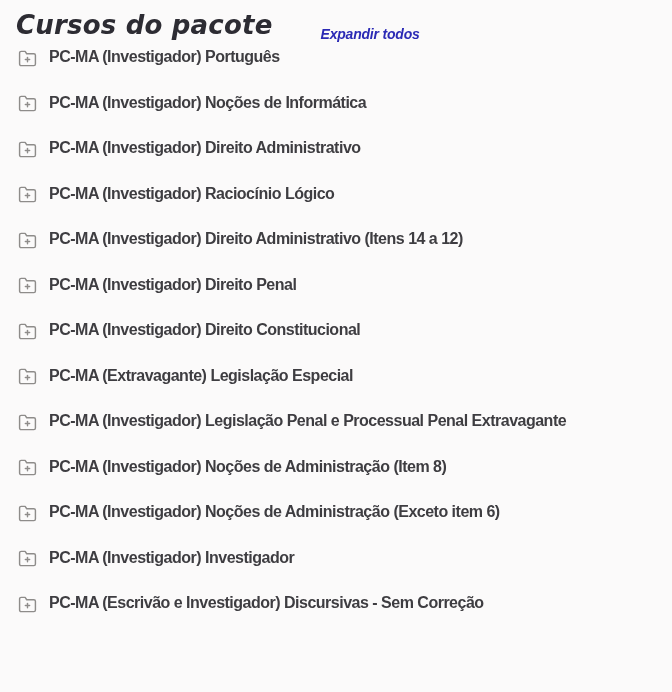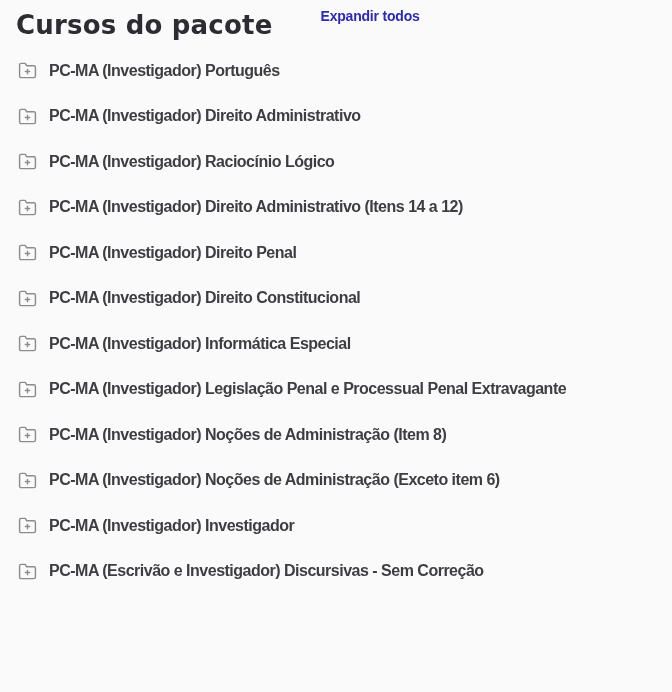--- a/index.html
+++ b/index.html
@@ -8,23 +8,24 @@
     height: 692px;
     background: #fbfafa;
     font-family: "Liberation Sans", sans-serif;
     overflow: hidden;
   }
   .container {
     padding: 8px 16px 0 16px;
   }
   .header {
     display: flex;
-    align-items: flex-start;
+    align-items: flex-end;
     gap: 48px;
     margin-bottom: 6px;
+    font-style: italic;
   }
   .page-title {
     font-family: "DejaVu Sans", sans-serif;
     font-size: 26px;
     line-height: 34px;
     font-weight: 700;
     color: #2d2c33;
     letter-spacing: 0.2px;
   }
   .expand-all {
@@ -34,21 +35,20 @@
     text-decoration: none;
     cursor: pointer;
     letter-spacing: -0.2px;
   }
   .course-list {
     display: flex;
     flex-direction: column;
   }
   .course-row {
     display: flex;
-    align-items: center;
     gap: 11px;
     height: 45.5px;
     cursor: pointer;
   }
   .folder-icon {
     flex: 0 0 auto;
     display: flex;
     align-items: center;
     justify-content: center;
     width: 22px;
@@ -80,20 +80,30 @@
     <span class="folder-icon">
       <svg width="21" height="19" viewBox="0 0 24 24" fill="none" stroke="#8e8c8a" stroke-width="1.8" stroke-linecap="round" stroke-linejoin="round">
         <path d="M22 19a2 2 0 0 1-2 2H4a2 2 0 0 1-2-2V5a2 2 0 0 1 2-2h5l2 3h9a2 2 0 0 1 2 2z"></path>
         <line x1="12" y1="10.6" x2="12" y2="16"></line>
         <line x1="9.3" y1="13.3" x2="14.7" y2="13.3"></line>
       </svg>
     </span>
     <span class="course-label">PC-MA (Investigador) Português</span>
   </div>
 
+  <div class="course-row">
+    <span class="folder-icon">
+      <svg width="21" height="19" viewBox="0 0 24 24" fill="none" stroke="#8e8c8a" stroke-width="1.8" stroke-linecap="round" stroke-linejoin="round">
+        <path d="M22 19a2 2 0 0 1-2 2H4a2 2 0 0 1-2-2V5a2 2 0 0 1 2-2h5l2 3h9a2 2 0 0 1 2 2z"></path>
+        <line x1="12" y1="10.6" x2="12" y2="16"></line>
+        <line x1="9.3" y1="13.3" x2="14.7" y2="13.3"></line>
+      </svg>
+    </span>
+    <span class="course-label">PC-MA (Investigador) Noções de Informática</span>
+  </div>
 
   <div class="course-row">
     <span class="folder-icon">
       <svg width="21" height="19" viewBox="0 0 24 24" fill="none" stroke="#8e8c8a" stroke-width="1.8" stroke-linecap="round" stroke-linejoin="round">
         <path d="M22 19a2 2 0 0 1-2 2H4a2 2 0 0 1-2-2V5a2 2 0 0 1 2-2h5l2 3h9a2 2 0 0 1 2 2z"></path>
         <line x1="12" y1="10.6" x2="12" y2="16"></line>
         <line x1="9.3" y1="13.3" x2="14.7" y2="13.3"></line>
       </svg>
     </span>
     <span class="course-label">PC-MA (Investigador) Direito Administrativo</span>
@@ -145,21 +155,21 @@
 
 
   <div class="course-row">
     <span class="folder-icon">
       <svg width="21" height="19" viewBox="0 0 24 24" fill="none" stroke="#8e8c8a" stroke-width="1.8" stroke-linecap="round" stroke-linejoin="round">
         <path d="M22 19a2 2 0 0 1-2 2H4a2 2 0 0 1-2-2V5a2 2 0 0 1 2-2h5l2 3h9a2 2 0 0 1 2 2z"></path>
         <line x1="12" y1="10.6" x2="12" y2="16"></line>
         <line x1="9.3" y1="13.3" x2="14.7" y2="13.3"></line>
       </svg>
     </span>
-    <span class="course-label">PC-MA (Investigador) Informática Especial</span>
+    <span class="course-label">PC-MA (Extravagante) Legislação Especial</span>
   </div>
 
   <div class="course-row">
     <span class="folder-icon">
       <svg width="21" height="19" viewBox="0 0 24 24" fill="none" stroke="#8e8c8a" stroke-width="1.8" stroke-linecap="round" stroke-linejoin="round">
         <path d="M22 19a2 2 0 0 1-2 2H4a2 2 0 0 1-2-2V5a2 2 0 0 1 2-2h5l2 3h9a2 2 0 0 1 2 2z"></path>
         <line x1="12" y1="10.6" x2="12" y2="16"></line>
         <line x1="9.3" y1="13.3" x2="14.7" y2="13.3"></line>
       </svg>
     </span>

